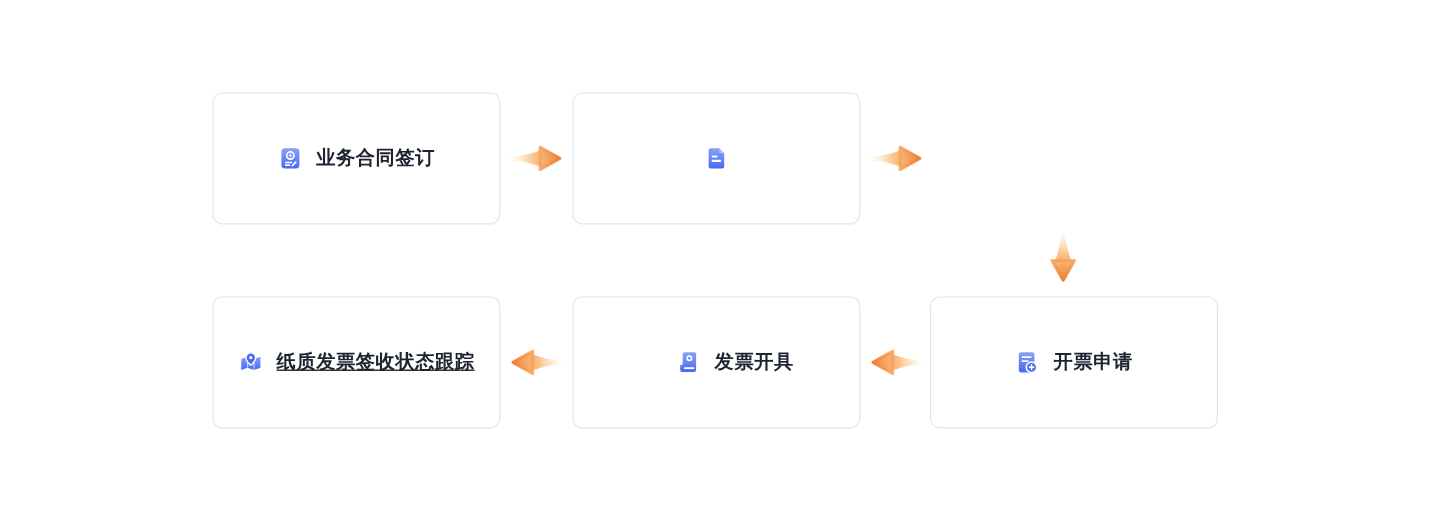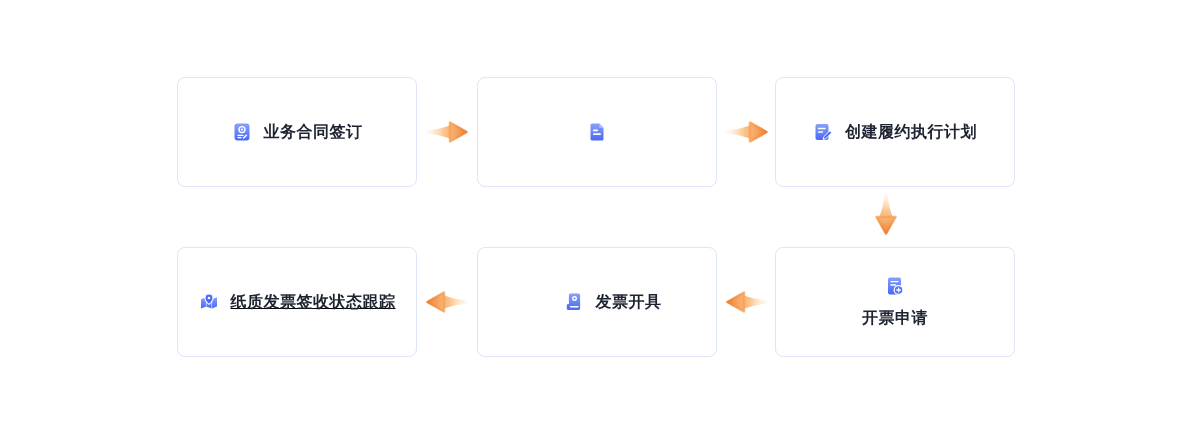--- a/index.html
+++ b/index.html
@@ -38,21 +38,21 @@
     width:20px;height:20px;
     flex:0 0 20px;
     display:block;
   }
   .arrow{position:absolute;display:block;}
   .arrow.flip{transform:scaleX(-1);}
   
   .n-contract{left:177px;top:77px;}
   .n-salesorder{left:477px;top:77px;}
   .n-plan{left:775px;top:77px;}
-  .n-invoicereq{left:775px;top:247px;flex-direction:column;}
+  .n-invoicereq{left:775px;top:247px;}
   .n-invoiceissue{left:477px;top:247px;padding-left:31px;}
   .n-papertrack{left:177px;top:247px;text-decoration:underline;}
   
   .a-1{left:425px;top:118px;}
   .a-2{left:725px;top:118px;}
   .a-down{left:872px;top:192px;}
   .a-3{left:725px;top:288px;}
   .a-4{left:425px;top:288px;}
   .defs-holder{position:absolute;width:0;height:0;overflow:hidden;}
 </style>
@@ -101,29 +101,20 @@
       <path d="M12.3 1.5 L16.5 5.7 H12.3 Z" fill="#aebffb"></path>
       <rect x="6" y="7.6" width="5" height="1.7" rx="0.85" fill="#fff"></rect>
       <rect x="6" y="11.2" width="8" height="1.7" rx="0.85" fill="#fff"></rect>
     </svg>
   </div>
 
   <svg class="arrow a-2" width="44" height="28" viewBox="0 0 44 28">
       <use href="#arrow-shape"></use>
     </svg>
 
-  <div class="node n-plan">
-    <svg class="nicon" viewBox="0 0 20 20">
-      <rect x="2.5" y="2" width="13" height="16" rx="2" fill="url(#icongrad)"></rect>
-      <path d="M5.5 6.5 H12" stroke="#fff" stroke-width="1.4" stroke-linecap="round"></path>
-      <path d="M5.5 10 H9.5" stroke="#fff" stroke-width="1.4" stroke-linecap="round"></path>
-      <path d="M10.2 17.6 L10.9 14.6 L16 9.5 A1.4 1.4 0 0 1 18 11.5 L12.9 16.6 Z" fill="#4a68f6" stroke="#fff" stroke-width="1" stroke-linejoin="round"></path>
-    </svg>
-    <span class="label">创建履约执行计划</span>
-  </div>
 
   <svg class="arrow a-down" width="28" height="46" viewBox="0 0 28 46">
     <g transform="translate(28,0) rotate(90)">
         <use href="#arrow-shape"></use>
       </g>
   </svg>
 
   <div class="node n-invoicereq">
     <svg class="nicon" viewBox="0 0 20 20">
       <rect x="3" y="1.5" width="13" height="17" rx="2" fill="url(#icongrad)"></rect>

